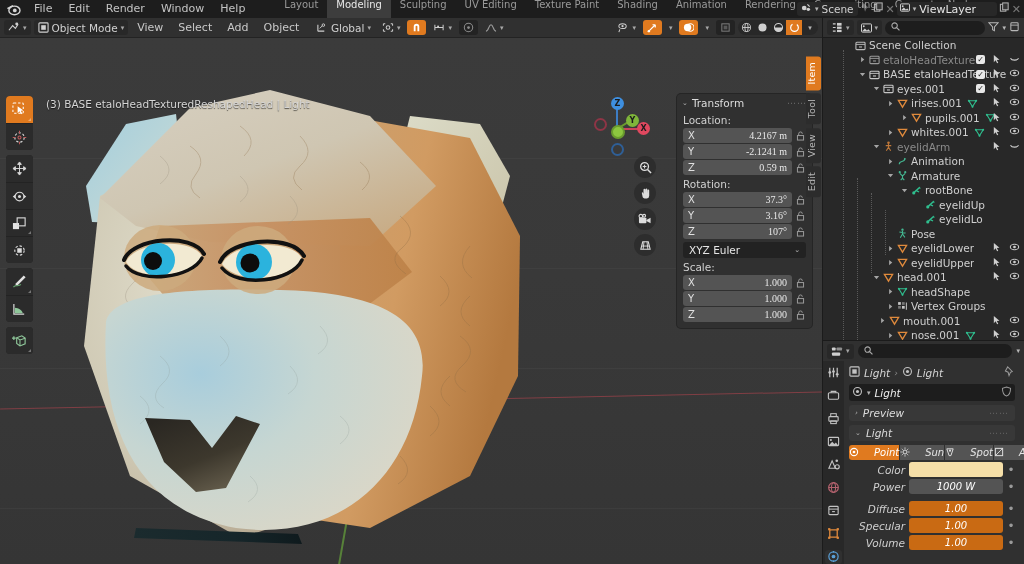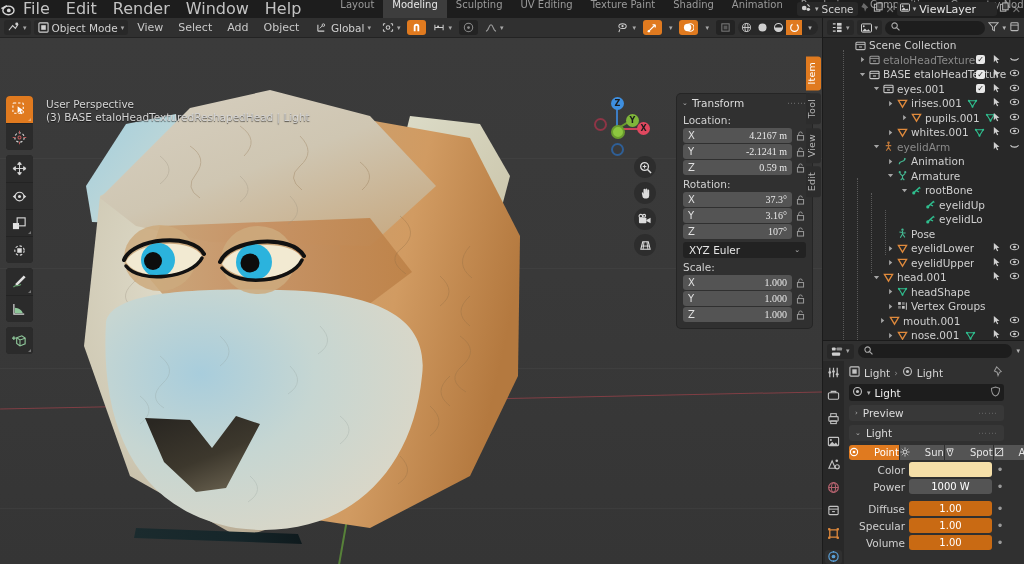--- a/index.html
+++ b/index.html
@@ -8,21 +8,21 @@
     width:1024px; height:564px; overflow:hidden;
     font-family:"DejaVu Sans", sans-serif;
     font-size:11px; color:#e5e5e5;
     -webkit-font-smoothing:antialiased;
   }
   .app{position:relative;width:1024px;height:564px;background:#303030;}
 
   
   .topbar{position:absolute;left:0;top:0;width:1024px;height:18px;background:#1d1d1d;display:flex;align-items:center;}
   .blender-logo{width:26px;display:flex;align-items:center;justify-content:center;color:#d0d0d0;font-size:13px;}
-  .menu-item{padding:0 8px;line-height:18px;color:#c3c3c3;font-size:16px;white-space:nowrap;}
+  .menu-item{padding:0 8px;line-height:18px;color:#c3c3c3;font-size:11px;white-space:nowrap;}
   .ws-tabs{display:flex;align-items:center;margin-left:22px;}
   .ws-tab{padding:0 9px;line-height:16px;height:24px;color:#9a9a9a;font-size:10px;border-radius:3px;white-space:nowrap;}
   .ws-tab.active{background:#3d3d3d;color:#e8e8e8;}
   .top-right{position:absolute;right:0;top:0;height:18px;display:flex;align-items:center;gap:2px;padding-right:3px;}
   .scene-field{display:flex;align-items:center;background:#282828;border-radius:3px;height:14px;padding:0 4px;gap:3px;}
   .scene-field .txt{color:#d0d0d0;font-size:10.5px;}
   .id-box{display:flex;align-items:center;background:#282828;border-radius:3px;height:14px;padding:0 3px;gap:3px;min-width:100px;}
   .ico{display:inline-block;opacity:.85;}
   .dim{opacity:.45;}
 
@@ -103,21 +103,21 @@
   .ck{width:9px;height:9px;border-radius:2px;background:#e8e8e8;display:flex;align-items:center;justify-content:center;color:#1d1d1d;font-size:8px;line-height:9px;}
   .vline{position:absolute;top:0;bottom:0;width:1px;border-left:1px dotted #5a5a5a;}
 
   
   .props{position:absolute;left:822px;top:340px;width:202px;height:224px;background:#303030;border-left:1px solid #1b1b1b;border-top:1px solid #1b1b1b;}
   .pr-header{height:20px;background:#303030;display:flex;align-items:center;gap:4px;padding:0 4px;}
   .pr-search{flex:1;height:14px;background:#1d1d1d;border-radius:7px;display:flex;align-items:center;padding:0 6px;gap:4px;}
   .pr-tabcol{position:absolute;left:0;top:20px;width:21px;bottom:0;background:#282828;display:flex;flex-direction:column;align-items:center;padding-top:4px;gap:9px;}
   .pr-tab{width:17px;height:15px;display:flex;align-items:center;justify-content:center;border-radius:3px;}
   .pr-tab.active{background:#303030;}
-  .pr-main{position:absolute;left:21px;right:0;top:20px;bottom:0;padding:3px 20px 0 5px;}
+  .pr-main{position:absolute;left:21px;right:0;top:20px;bottom:0;padding:3px 9px 0 5px;font-style:italic;}
   .bread{display:flex;align-items:center;gap:4px;height:17px;color:#d5d5d5;font-size:10.5px;}
   .bread .sep{color:#888;font-size:9px;}
   .bread .pin{margin-left:auto;color:#9a9a9a;}
   .id-row{display:flex;align-items:center;height:17px;background:#1d1d1d;border-radius:3px;margin-top:3px;padding:0 3px;gap:4px;}
   .id-row .nm{flex:1;font-size:10.5px;color:#eee;}
   .id-row .shield{color:#9a9a9a;}
   .panel-hdr{display:flex;align-items:center;gap:5px;height:16px;background:#383838;border-radius:3px;margin-top:4px;padding:0 6px;font-size:10.5px;color:#dcdcdc;}
   .panel-hdr .grip{margin-left:auto;color:#5f5f5f;font-size:9px;letter-spacing:1px;}
   .ltypes{display:flex;gap:1px;margin-top:4px;}
   .ltype{flex:1;height:15px;background:#545454;display:flex;align-items:center;justify-content:center;gap:15px;font-size:10px;color:#e5e5e5;}
@@ -470,21 +470,20 @@
           <path d="M182 192 C198 212 252 206 262 184" stroke="#111" stroke-width="3.5" fill="none" stroke-linecap="round"></path>
         </g>
 
         <path d="M105 342 L150 344 L172 372 L196 340 L220 348 L186 412 L156 416 L124 386 Z" fill="url(#noseG)"></path>
 
         <path d="M96 452 L258 458 L262 468 L94 462 Z" fill="url(#mouthG)"></path>
       </svg>
     </div>
 
     <div class="vp-text">
-      <div>User Perspective</div>
       <div class="l2">(3) BASE etaloHeadTexturedReshapedHead | Light</div>
     </div>
 
     <div class="toolbar">
       <div class="tgrp">
         <div class="tbtn active">
           <svg width="15" height="15" viewBox="0 0 16 16">
               <rect x="1" y="1" width="11" height="11" rx="1" fill="none" stroke="#fff" stroke-width="1.1" stroke-dasharray="2.5 2"></rect>
               <path d="M6 4.5 L6 12 L8 9.8 L9.6 13 L11 12.3 L9.4 9.2 L12.2 9 Z" fill="#fff"></path>
             </svg>

